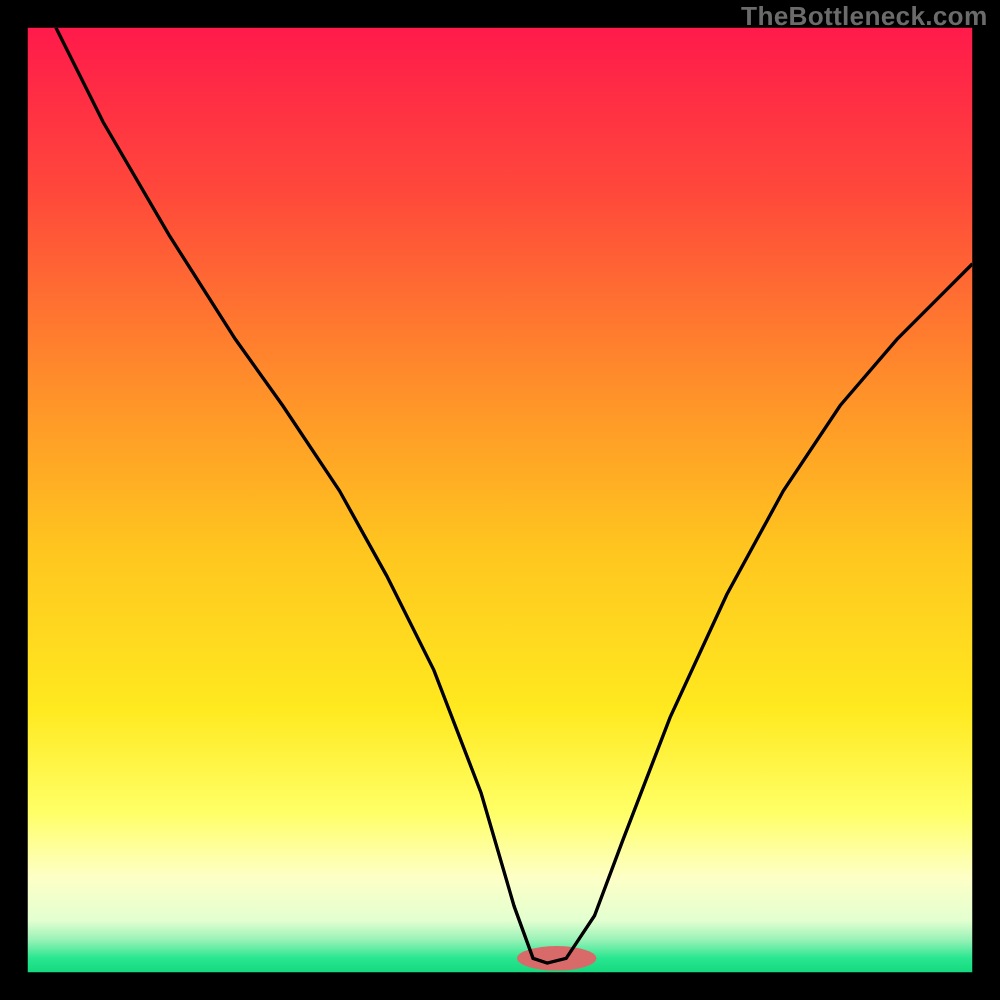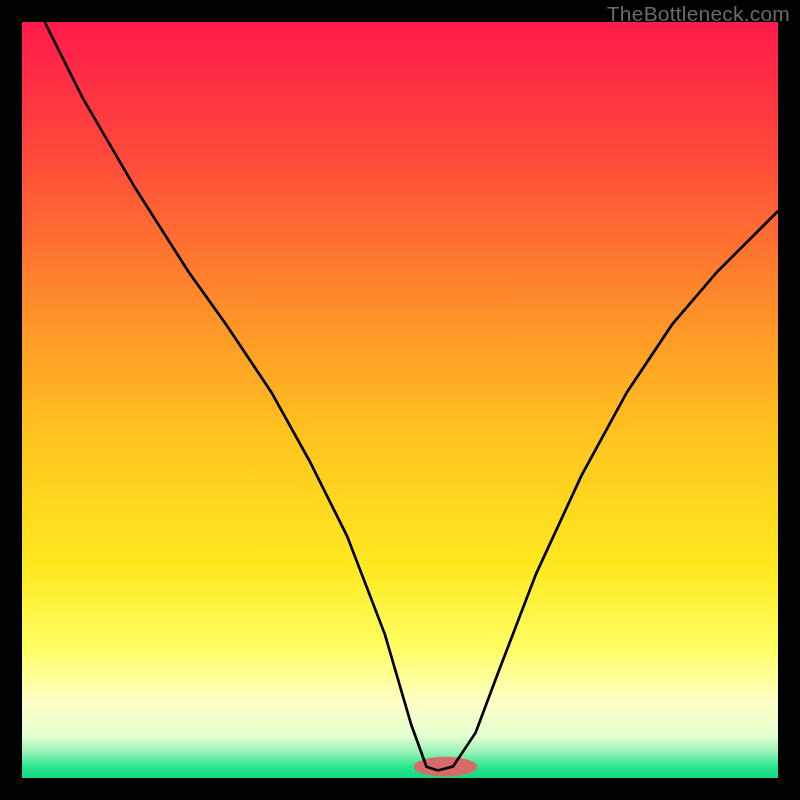--- a/index.html
+++ b/index.html
@@ -25,21 +25,21 @@
     top: 0;
     width: 756px;
     height: 756px;
   }
   .watermark {
     position: absolute;
     top: 2px;
     right: 10px;
     color: #6b6b6b;
     font-size: 21px;
-    font-weight: 400;
+    font-weight: 700;
     letter-spacing: 0.2px;
   }
 </style>
 </head>
 <body>
 
 <div class="frame">
   <svg class="plot-area" viewBox="0 0 100 100" preserveAspectRatio="none">
     <defs>
       <linearGradient id="bg-grad" x1="0" y1="0" x2="0" y2="1">

